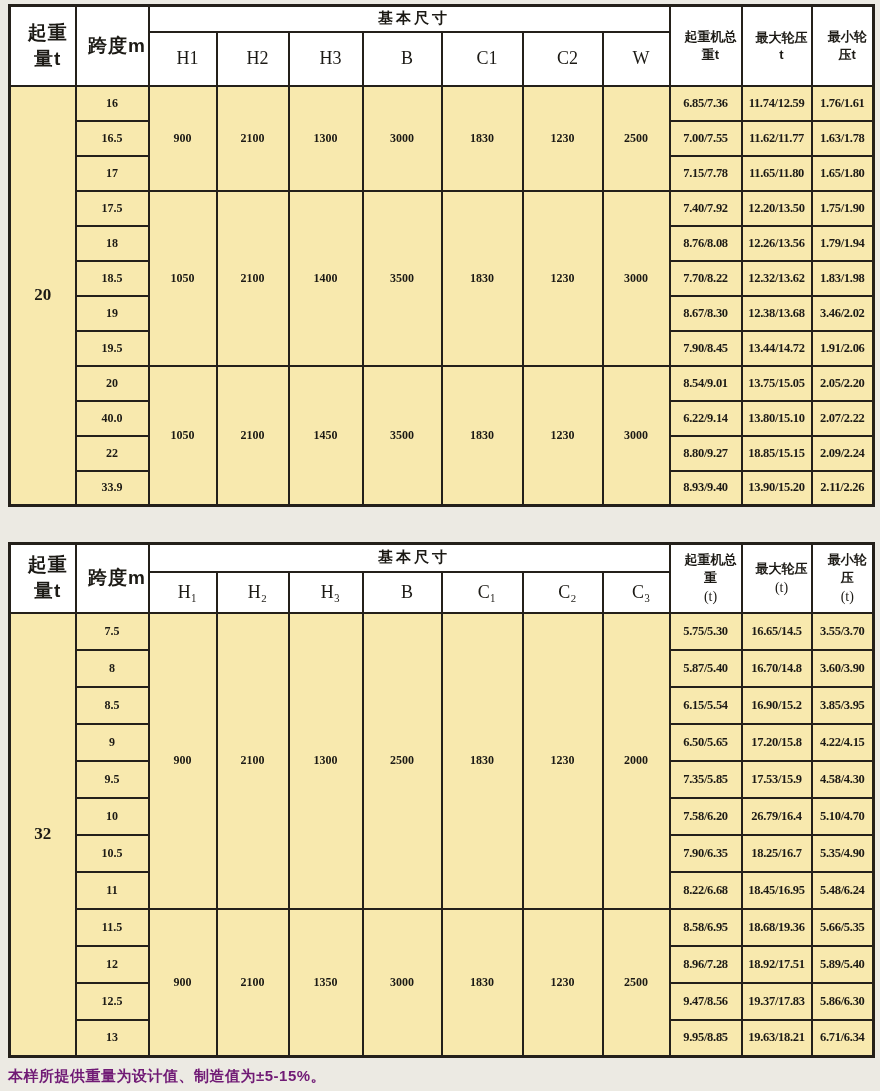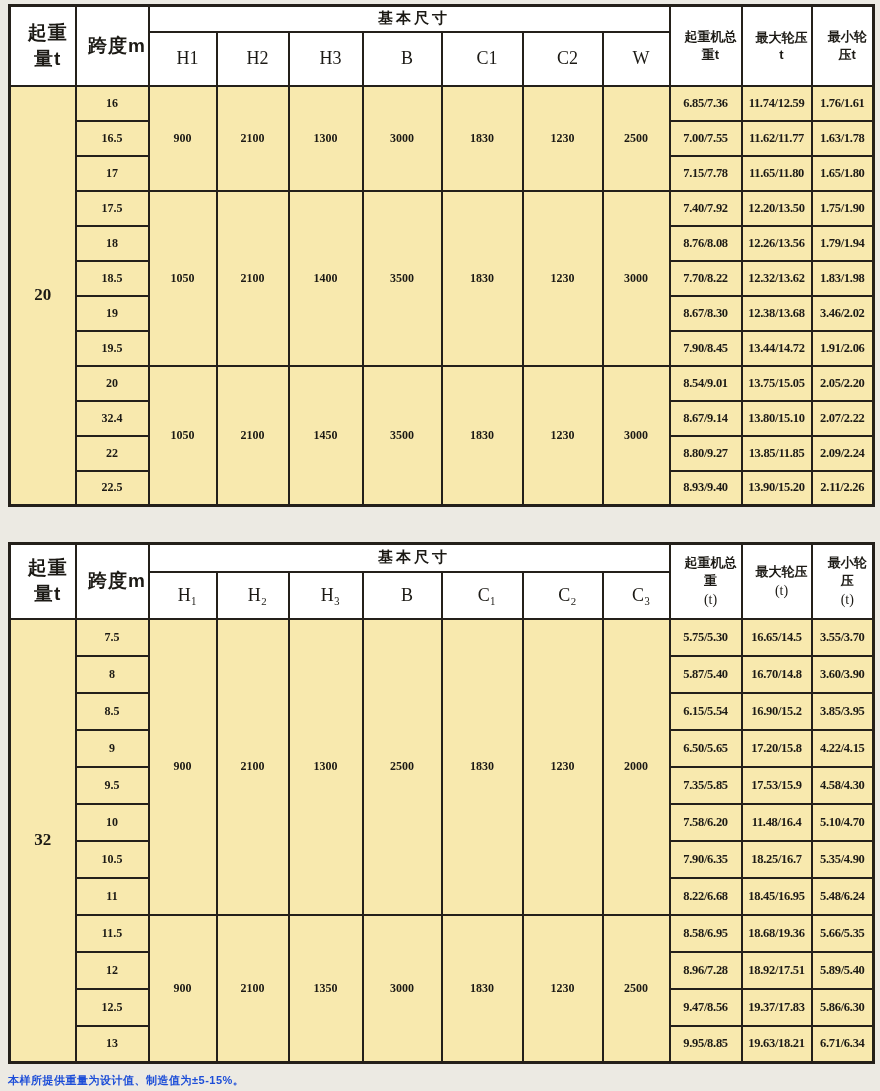--- a/index.html
+++ b/index.html
@@ -34,28 +34,28 @@
   th.smallh .unit { display:block; font-family:"Liberation Serif", serif; font-weight: normal; font-size: 14px; margin-top: 2px;}
   
   td.num { font-family: "Liberation Serif", serif; font-size: 12px; font-weight: bold; }
   td.cap { font-family: "Liberation Serif", serif; font-size: 17px; font-weight: bold; }
   td.sm  { font-family: "Liberation Serif", serif; font-size: 12.5px; font-weight: bold; letter-spacing: -0.3px; }
   
   .t1 tr.hr1 { height: 26px; }
   .t1 tr.hr2 { height: 54px; }
   .t1 tr.d   { height: 35px; }
   .t2 tr.hr1 { height: 28px; }
-  .t2 tr.hr2 { height: 47px; }
+  .t2 tr.hr2 { height: 41px; }
   .t2 tr.d   { height: 37px; }
   .t2 { margin-top: 35px; }
   .footnote {
     margin: 9px 0 0 0;
-    font-size: 11px;
+    font-size: 15px;
     font-weight: bold;
-    color: #1d4ed8;
+    color: #701a75;
     letter-spacing: 0.5px;
   }
 </style>
 </head>
 <body>
 
 <div class="page">
 
   <table class="t t1">
     <colgroup>
@@ -160,33 +160,33 @@
       <td class="num" rowspan="4">1450</td>
       <td class="num" rowspan="4">3500</td>
       <td class="num" rowspan="4">1830</td>
       <td class="num" rowspan="4">1230</td>
       <td class="num" rowspan="4">3000</td>
       <td class="sm">8.54/9.01</td>
       <td class="sm">13.75/15.05</td>
       <td class="sm">2.05/2.20</td>
     </tr>
     <tr class="d">
-      <td class="num">32.4</td>
-      <td class="sm">8.67/9.14</td>
+      <td class="num">40.0</td>
+      <td class="sm">6.22/9.14</td>
       <td class="sm">13.80/15.10</td>
       <td class="sm">2.07/2.22</td>
     </tr>
     <tr class="d">
       <td class="num">22</td>
       <td class="sm">8.80/9.27</td>
-      <td class="sm">13.85/11.85</td>
+      <td class="sm">18.85/15.15</td>
       <td class="sm">2.09/2.24</td>
     </tr>
     <tr class="d">
-      <td class="num">22.5</td>
+      <td class="num">33.9</td>
       <td class="sm">8.93/9.40</td>
       <td class="sm">13.90/15.20</td>
       <td class="sm">2.11/2.26</td>
     </tr>
   </tbody>
     </table>
 
   <table class="t t2">
     <colgroup>
       <col style="width:66px">
@@ -263,21 +263,21 @@
     </tr>
     <tr class="d">
       <td class="num">9.5</td>
       <td class="sm">7.35/5.85</td>
       <td class="sm">17.53/15.9</td>
       <td class="sm">4.58/4.30</td>
     </tr>
     <tr class="d">
       <td class="num">10</td>
       <td class="sm">7.58/6.20</td>
-      <td class="sm">11.48/16.4</td>
+      <td class="sm">26.79/16.4</td>
       <td class="sm">5.10/4.70</td>
     </tr>
     <tr class="d">
       <td class="num">10.5</td>
       <td class="sm">7.90/6.35</td>
       <td class="sm">18.25/16.7</td>
       <td class="sm">5.35/4.90</td>
     </tr>
     <tr class="d">
       <td class="num">11</td>

